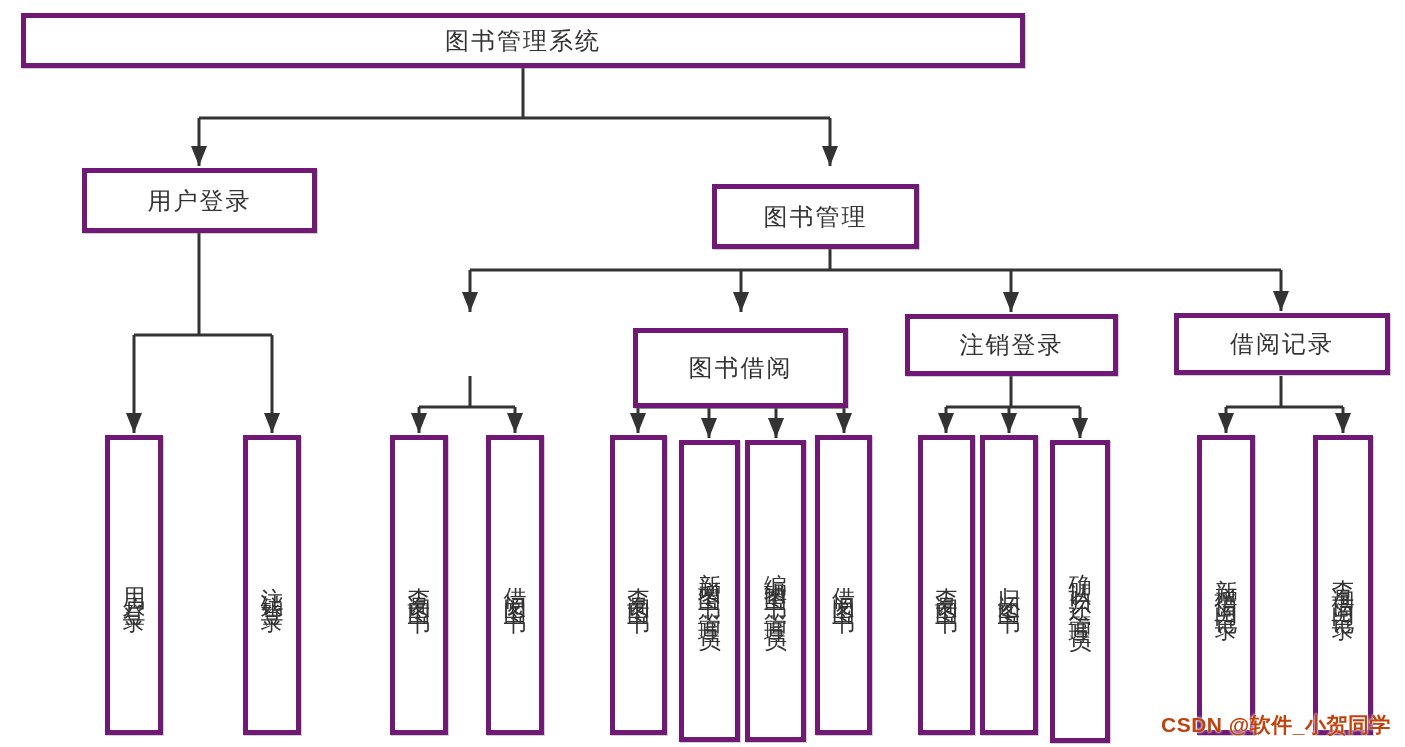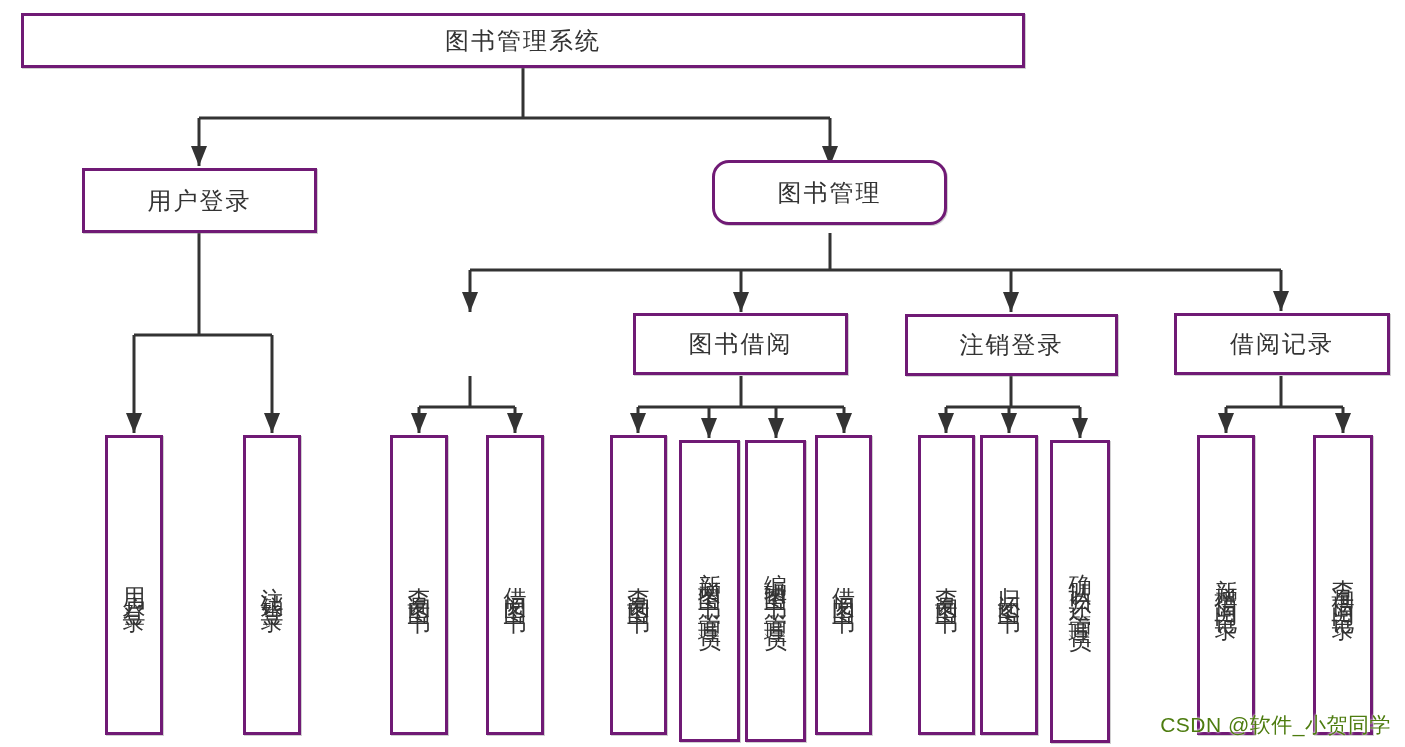--- a/index.html
+++ b/index.html
@@ -14,21 +14,21 @@
   }
   .connector-layer {
     position: absolute;
     left: 0; top: 0;
     width: 1405px; height: 747px;
     pointer-events: none;
   }
   .node {
     position: absolute;
     box-sizing: border-box;
-    border: 3px solid #701a75;
+    border: 5px solid #701a75;
     background: #ffffff;
     display: flex;
     align-items: center;
     justify-content: center;
     box-shadow: 1px 1px 0 rgba(120,120,120,0.35);
   }
   .h-node span {
     font-size: 24px;
     letter-spacing: 2px;
     line-height: 1;
@@ -41,23 +41,24 @@
     letter-spacing: 8px;
     line-height: 1;
     white-space: nowrap;
   }
   .watermark {
     position: absolute;
     right: 14px;
     top: 711px;
     font-size: 21px;
     letter-spacing: 0.5px;
-    color: #4d7c0f;
+    color: #c2410c;
     text-shadow: 0 0 3px #ffffff, 0 0 2px #ffffff;
     white-space: nowrap;
+    font-weight: bold;
   }
 </style>
 </head>
 <body>
 
 <div class="canvas">
 
   <svg class="connector-layer" width="1405" height="747" viewBox="0 0 1405 747" xmlns="http://www.w3.org/2000/svg">
     <defs>
       <marker id="arrow" markerUnits="userSpaceOnUse" markerWidth="22" markerHeight="18" refX="20" refY="8" orient="auto">
@@ -96,25 +97,25 @@
     </g>
   </svg>
 
   <div class="node h-node" style="left:21px; top:13px; width:1004px; height:55px;">
     <span>图书管理系统</span>
   </div>
 
   <div class="node h-node" style="left:82px; top:168px; width:235px; height:65px;">
     <span>用户登录</span>
   </div>
-  <div class="node h-node" style="left:712px; top:160px; width:235px; height:65px;border-radius:17px;">
+  <div class="node h-node" style="left:712px; top:184px; width:207px; height:65px;">
     <span>图书管理</span>
   </div>
 
-  <div class="node h-node" style="left:633px; top:313px; width:215px; height:62px;">
+  <div class="node h-node" style="left:633px; top:328px; width:215px; height:80px;">
     <span>图书借阅</span>
   </div>
   <div class="node h-node" style="left:905px; top:314px; width:213px; height:62px;">
     <span>注销登录</span>
   </div>
   <div class="node h-node" style="left:1174px; top:313px; width:216px; height:62px;">
     <span>借阅记录</span>
   </div>
 
   <div class="node v-node" style="left:105px; top:435px; width:58px; height:300px;">

